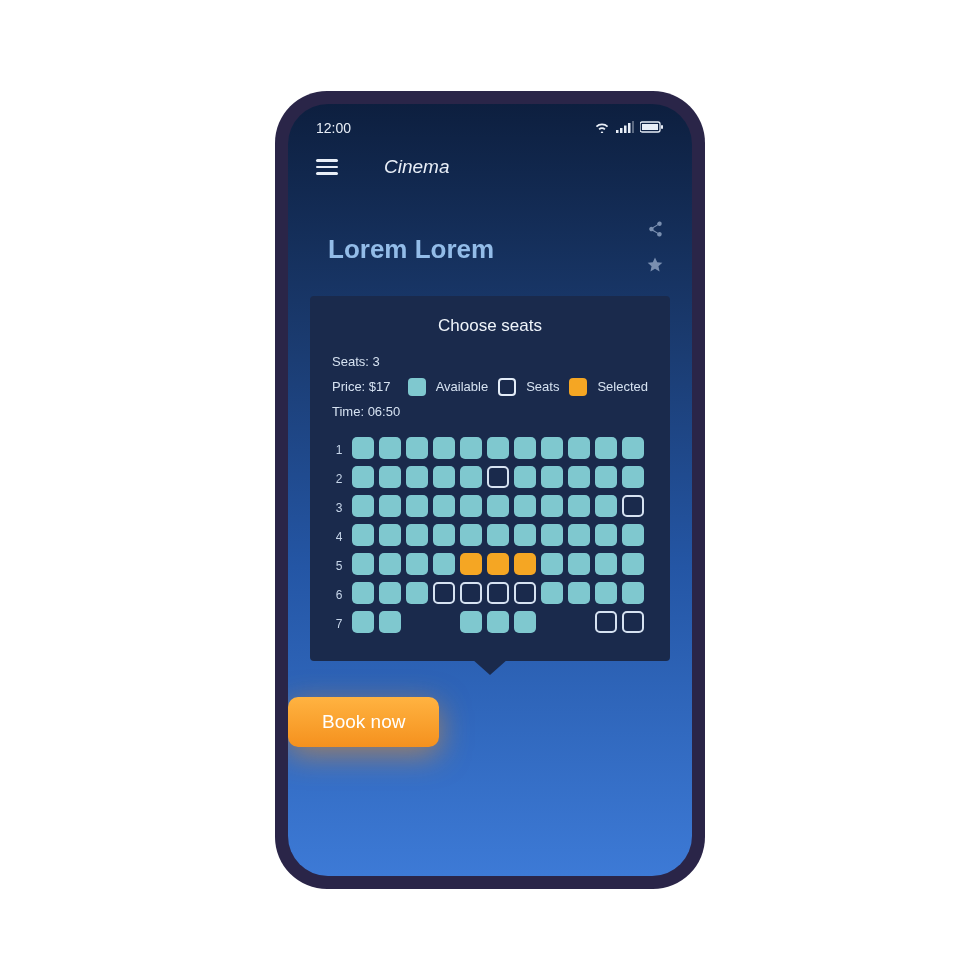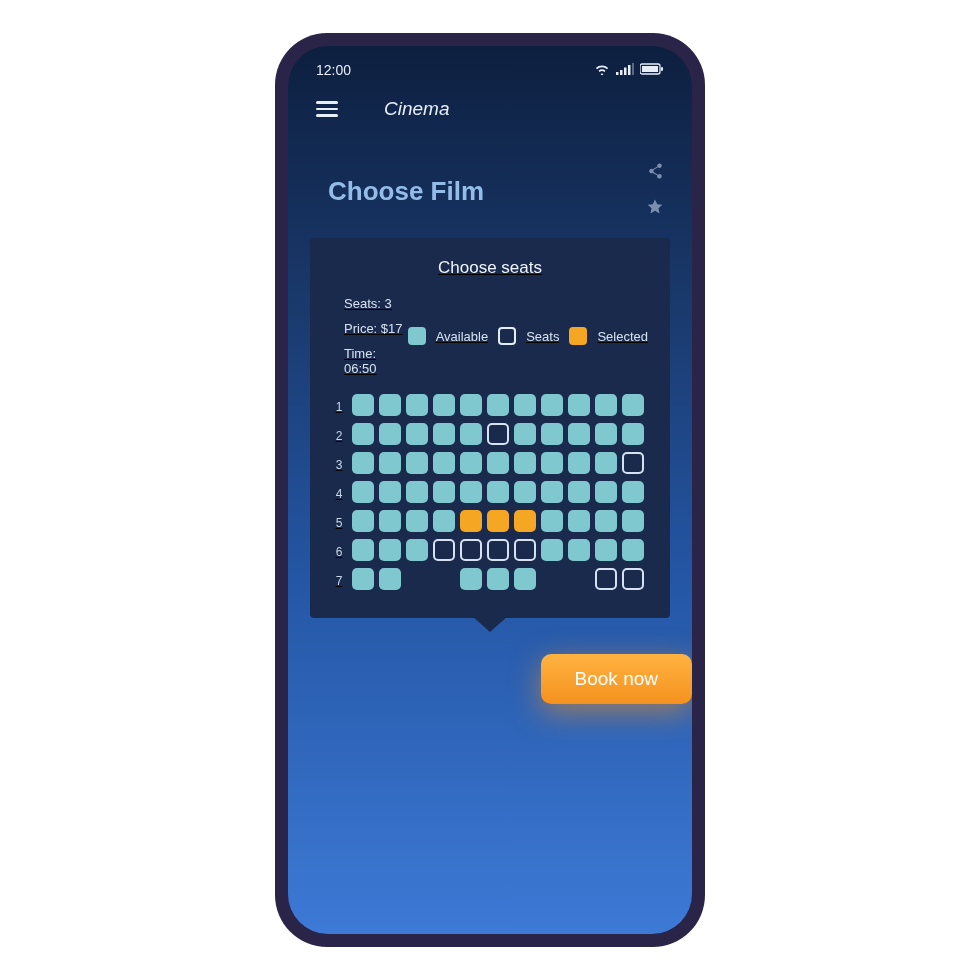--- a/index.html
+++ b/index.html
@@ -7,21 +7,21 @@
     width: 980px;
     height: 980px;
     background: #ffffff;
     font-family: -apple-system, BlinkMacSystemFont, "Segoe UI", Arial, sans-serif;
     display: flex;
     align-items: center;
     justify-content: center;
   }
   .phone {
     width: 430px;
-    height: 914px;
+    height: 798px;
     border-radius: 52px;
     background: #2a2548;
     padding: 13px;
     position: relative;
   }
   .screen {
     width: 100%;
     height: 100%;
     border-radius: 40px;
     background: linear-gradient(180deg, #0d1f3f 0%, #1a3a6e 30%, #2456a5 60%, #3d7ad6 100%);
@@ -53,59 +53,59 @@
     display: block; width: 22px; height: 2.5px; background: #e8eef7; border-radius: 2px;
   }
   .header-title { color: #e8eef7; font-size: 19px; font-weight: 500; }
   .movie-row {
     display: flex; align-items: center; justify-content: space-between;
     padding: 24px 28px 18px 40px;
   }
   .movie-title { color: #93bce8; font-size: 26px; font-weight: 600; }
   .movie-actions { display: flex; flex-direction: column; gap: 14px; align-items: center; }
   .icon-btn { cursor: pointer; color: #7a8fb0; }
-  .panel-wrap { position: relative; padding: 0 22px; text-decoration: underline; }
+  .panel-wrap { position: relative; padding: 0 22px; }
   .panel {
     background: #1a2a4c;
     border-radius: 4px;
     padding: 20px 22px 26px 22px;
     color: #e3ecf7;
     position: relative;
   }
   .panel-arrow {
     position: absolute;
     left: 50%; transform: translateX(-50%);
     bottom: -14px;
     width: 0; height: 0;
     border-left: 18px solid transparent;
     border-right: 18px solid transparent;
     border-top: 16px solid #1a2a4c;
   }
   .panel-title { text-align: center; font-size: 17px; font-weight: 400; margin-bottom: 18px; color: #f0f5fb; }
   .info-row { display: flex; justify-content: space-between; margin-bottom: 18px; }
-  .info-left { display: flex; flex-direction: column; gap: 10px; font-size: 13px; color: #d6e2f1; margin-left: 12px; }
+  .info-left { display: flex; flex-direction: column; gap: 10px; font-size: 13px; color: #d6e2f1; }
   .legend { display: flex; flex-direction: row; gap: 10px; font-size: 13px; color: #d6e2f1; }
   .legend-item { display: flex; align-items: center; gap: 10px; }
   .swatch { width: 18px; height: 18px; border-radius: 4px; }
   .sw-available { background: #7fc8cf; }
   .sw-sold { background: transparent; border: 2px solid #e3ecf7; }
   .sw-selected { background: #f5a623; }
   .grid-wrap { display: flex; gap: 10px; justify-content: center; }
   .row-labels { display: flex; flex-direction: column; gap: 7px; font-size: 12px; color: #c7d6ea; padding-top: 2px; }
   .row-labels span { height: 22px; display: flex; align-items: center; }
   .seat-grid { display: flex; flex-direction: column; gap: 7px; }
   .seat-row { display: flex; gap: 5px; }
   .seat {
     width: 22px; height: 22px; border-radius: 5px; cursor: pointer;
   }
   .seat.available { background: #7fc8cf; }
   .seat.sold { background: transparent; border: 2px solid #d6e2f1; }
   .seat.selected { background: #f5a623; }
   .seat.gap { background: transparent; pointer-events: none; }
-  .cta-wrap { display: flex; justify-content: flex-end; margin-top: 36px; }
+  .cta-wrap { display: flex; justify-content: flex-start; margin-top: 36px; }
   .cta {
     background: linear-gradient(180deg, #ffb341 0%, #f5911e 100%);
     color: #fff; font-size: 19px; font-weight: 400;
     padding: 14px 34px;
     border: none; border-radius: 10px;
     cursor: pointer;
     box-shadow: 0 8px 30px rgba(245, 145, 30, 0.55);
   }
 </style>
 </head>
@@ -144,21 +144,21 @@
     <div class="header">
       <div class="menu-icon">
         <span></span>
           <span></span>
           <span></span>
       </div>
       <div class="header-title">Cinema</div>
     </div>
 
     <div class="movie-row">
-      <div class="movie-title">Choose Film</div>
+      <div class="movie-title">Lorem Lorem</div>
       <div class="movie-actions">
         <span class="icon-btn">
           <svg width="18" height="18" viewBox="0 0 24 24">
               <path d="M18 8a3 3 0 10-2.83-4H15a3 3 0 00.07 1.94L8.9 9.5a3 3 0 100 5l6.17 3.56A3 3 0 1018 16a3 3 0 00-2.1.87L9.93 13.4a3 3 0 000-2.8l5.97-3.47A3 3 0 0018 8z" fill="#7a8fb0"></path>
             </svg>
         </span>
         <span class="icon-btn">
           <svg width="18" height="18" viewBox="0 0 24 24">
               <path d="M12 2l2.9 6.3 6.9.7-5.2 4.7 1.5 6.8L12 17l-6.1 3.5 1.5-6.8L2.2 9l6.9-.7L12 2z" fill="#7a8fb0"></path>
             </svg>

